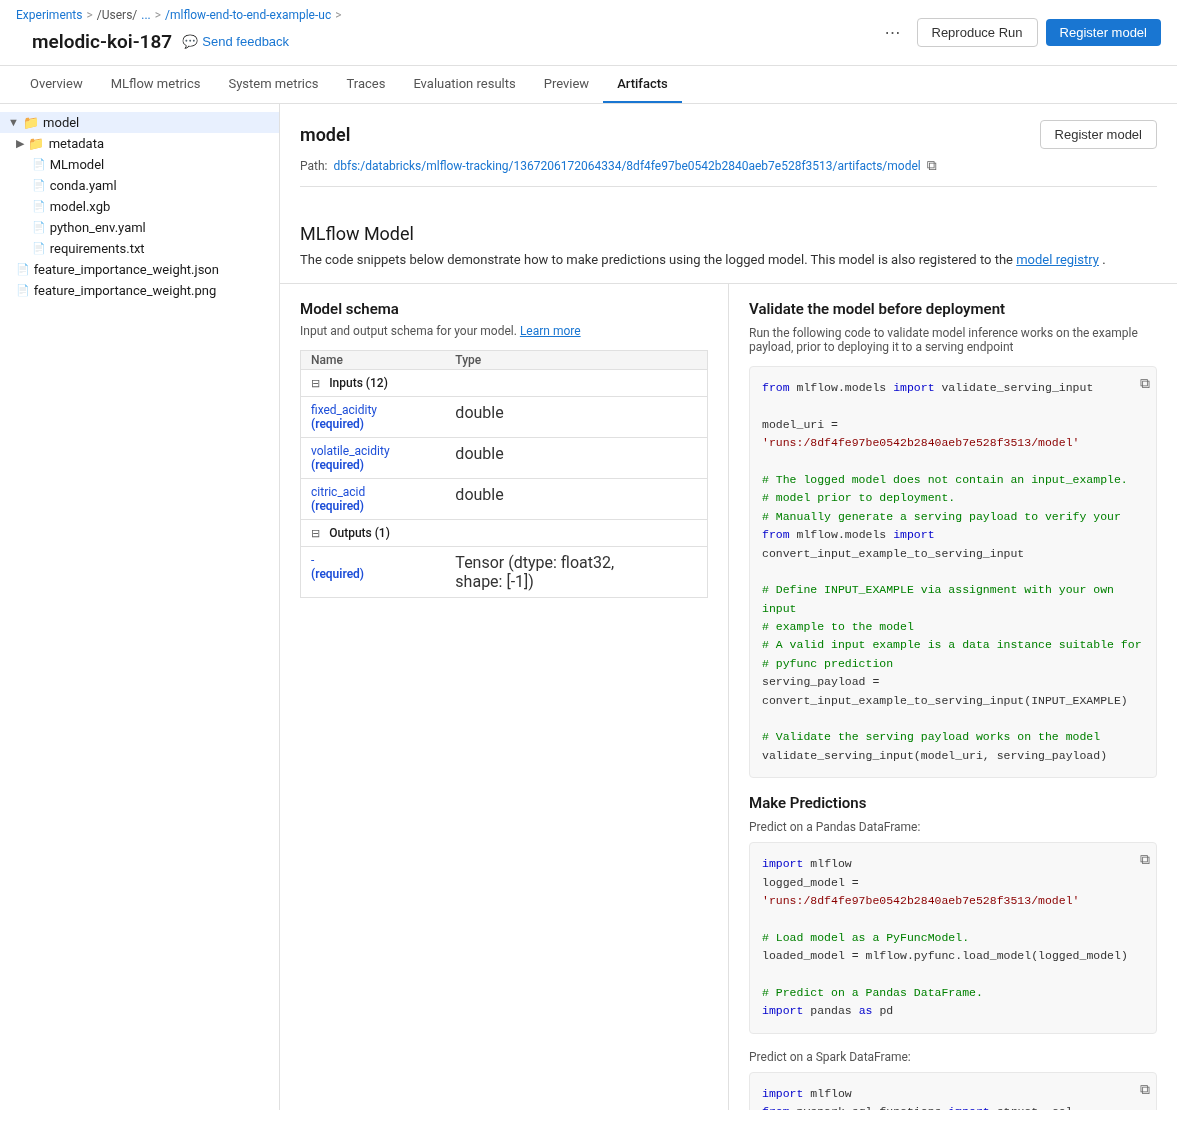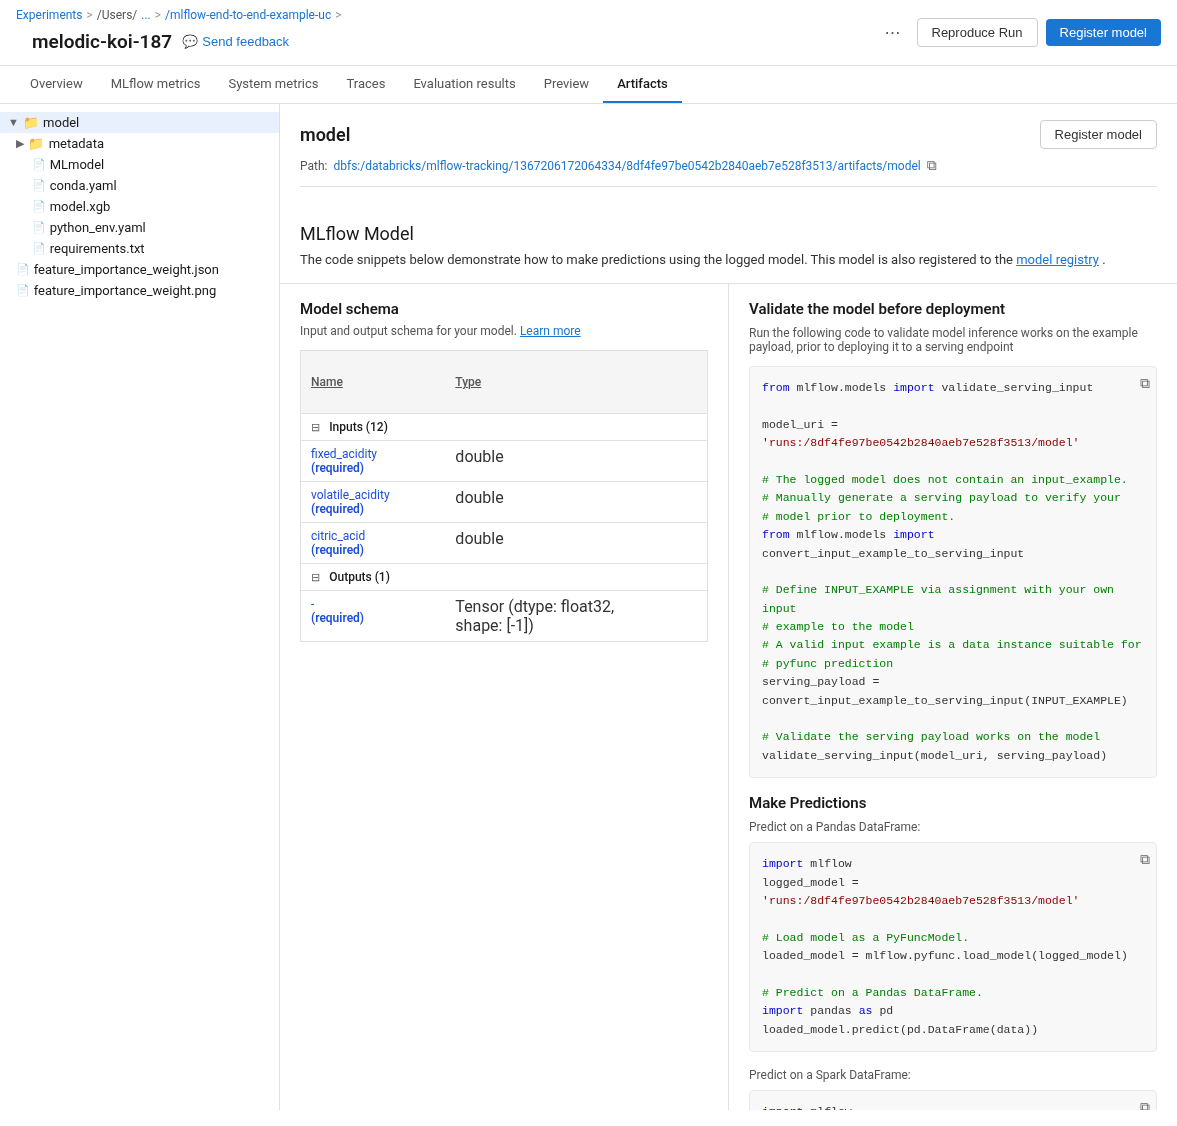--- a/index.html
+++ b/index.html
@@ -56,21 +56,21 @@
     .two-col { display: flex; gap: 0; border-top: 1px solid #e0e0e0; }
     .col-left { flex: 1; border-right: 1px solid #e0e0e0; padding: 16px 20px; }
     .col-right { flex: 1; padding: 16px 20px; }
     
     .section-title { font-size: 15px; font-weight: 600; margin-bottom: 6px; }
     .section-desc { font-size: 12px; color: #555; margin-bottom: 12px; }
     .section-desc a { color: #1976d2; }
     
     
     .schema-table { width: 100%; border-collapse: collapse; border: 1px solid #e0e0e0; font-size: 12px; }
-    .schema-table th { background: #f5f5f5; padding: 24px 10px; text-align: left; border-bottom: 1px solid #e0e0e0; font-weight: 500; color: #555; text-decoration: underline; }
+    .schema-table th { background: #f5f5f5; padding: 2px 10px; text-align: left; border-bottom: 1px solid #e0e0e0; font-weight: 500; color: #555; }
     .schema-table td { padding: 6px 10px; border-bottom: 1px solid #e0e0e0; vertical-align: top; }
     .schema-table .group-row td { border-top: 1px solid #e0e0e0; background: #fff; font-weight: 500; }
     .expand-icon { color: #666; margin-right: 6px; font-size: 11px; }
     .field-name { font-size: 12px; color: #1d4ed8; }
     .field-required { font-weight: 600; }
     .field-type { font-size: 16px; color: #333; }
     
     
     .code-block { background: #f8f8f8; border: 1px solid #e8e8e8; border-radius: 4px; padding: 12px; font-family: 'Courier New', Courier, monospace; font-size: 11.5px; line-height: 1.6; position: relative; margin-bottom: 16px; }
     .code-copy { position: absolute; top: 6px; right: 6px; cursor: pointer; color: #666; font-size: 14px; }
@@ -259,22 +259,22 @@
         <div class="validate-desc">Run the following code to validate model inference works on the example payload, prior to deploying it to a serving endpoint</div>
 
         <div class="code-block">
           <span class="copy-icon code-copy">⧉</span>
           <div><span class="kw-from">from</span> <span class="normal">mlflow.models</span> <span class="kw">import</span> <span class="normal">validate_serving_input</span></div>
           <div>&nbsp;</div>
           <div><span class="normal">model_uri</span> <span class="normal">=</span></div>
           <div><span class="val">'runs:/8df4fe97be0542b2840aeb7e528f3513/model'</span></div>
           <div>&nbsp;</div>
           <div><span class="comment"># The logged model does not contain an input_example.</span></div>
+          <div><span class="comment"># model prior to deployment.</span></div>
           <div><span class="comment"># Manually generate a serving payload to verify your</span></div>
-          <div><span class="comment"># model prior to deployment.</span></div>
           <div><span class="kw-from">from</span> <span class="normal">mlflow.models</span> <span class="kw">import</span></div>
           <div><span class="normal">convert_input_example_to_serving_input</span></div>
           <div>&nbsp;</div>
           <div><span class="comment"># Define INPUT_EXAMPLE via assignment with your own input</span></div>
           <div><span class="comment"># example to the model</span></div>
           <div><span class="comment"># A valid input example is a data instance suitable for</span></div>
           <div><span class="comment"># pyfunc prediction</span></div>
           <div><span class="normal">serving_payload</span> <span class="normal">=</span></div>
           <div><span class="normal">convert_input_example_to_serving_input(INPUT_EXAMPLE)</span></div>
           <div>&nbsp;</div>
@@ -289,21 +289,20 @@
           <span class="copy-icon code-copy">⧉</span>
           <div><span class="kw">import</span> <span class="normal">mlflow</span></div>
           <div><span class="normal">logged_model</span> <span class="normal">=</span></div>
           <div><span class="val">'runs:/8df4fe97be0542b2840aeb7e528f3513/model'</span></div>
           <div>&nbsp;</div>
           <div><span class="comment"># Load model as a PyFuncModel.</span></div>
           <div><span class="normal">loaded_model</span> <span class="normal">=</span> <span class="normal">mlflow.pyfunc.load_model(logged_model)</span></div>
           <div>&nbsp;</div>
           <div><span class="comment"># Predict on a Pandas DataFrame.</span></div>
           <div><span class="kw">import</span> <span class="normal">pandas</span> <span class="kw">as</span> <span class="normal">pd</span></div>
-          <div><span class="normal">loaded_model.predict(pd.DataFrame(data))</span></div>
         </div>
 
         <div class="predict-sub">Predict on a Spark DataFrame:</div>
 
         <div class="code-block">
           <span class="copy-icon code-copy">⧉</span>
           <div><span class="kw">import</span> <span class="normal">mlflow</span></div>
           <div><span class="kw-from">from</span> <span class="normal">pyspark.sql.functions</span> <span class="kw">import</span> <span class="normal">struct, col</span></div>
 
         </div>

